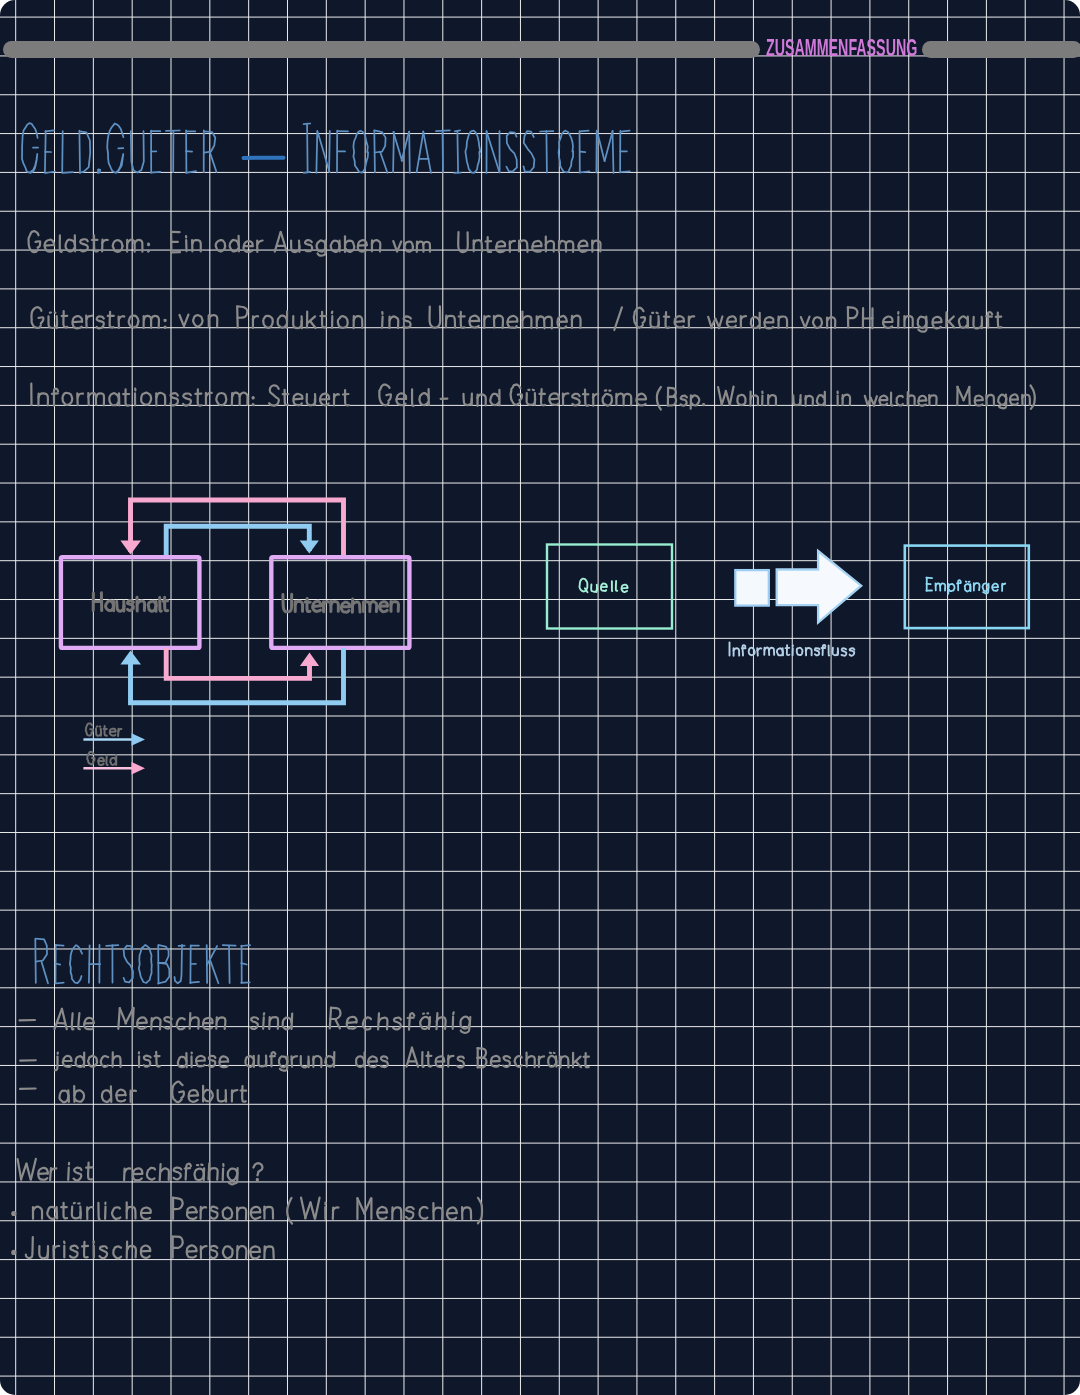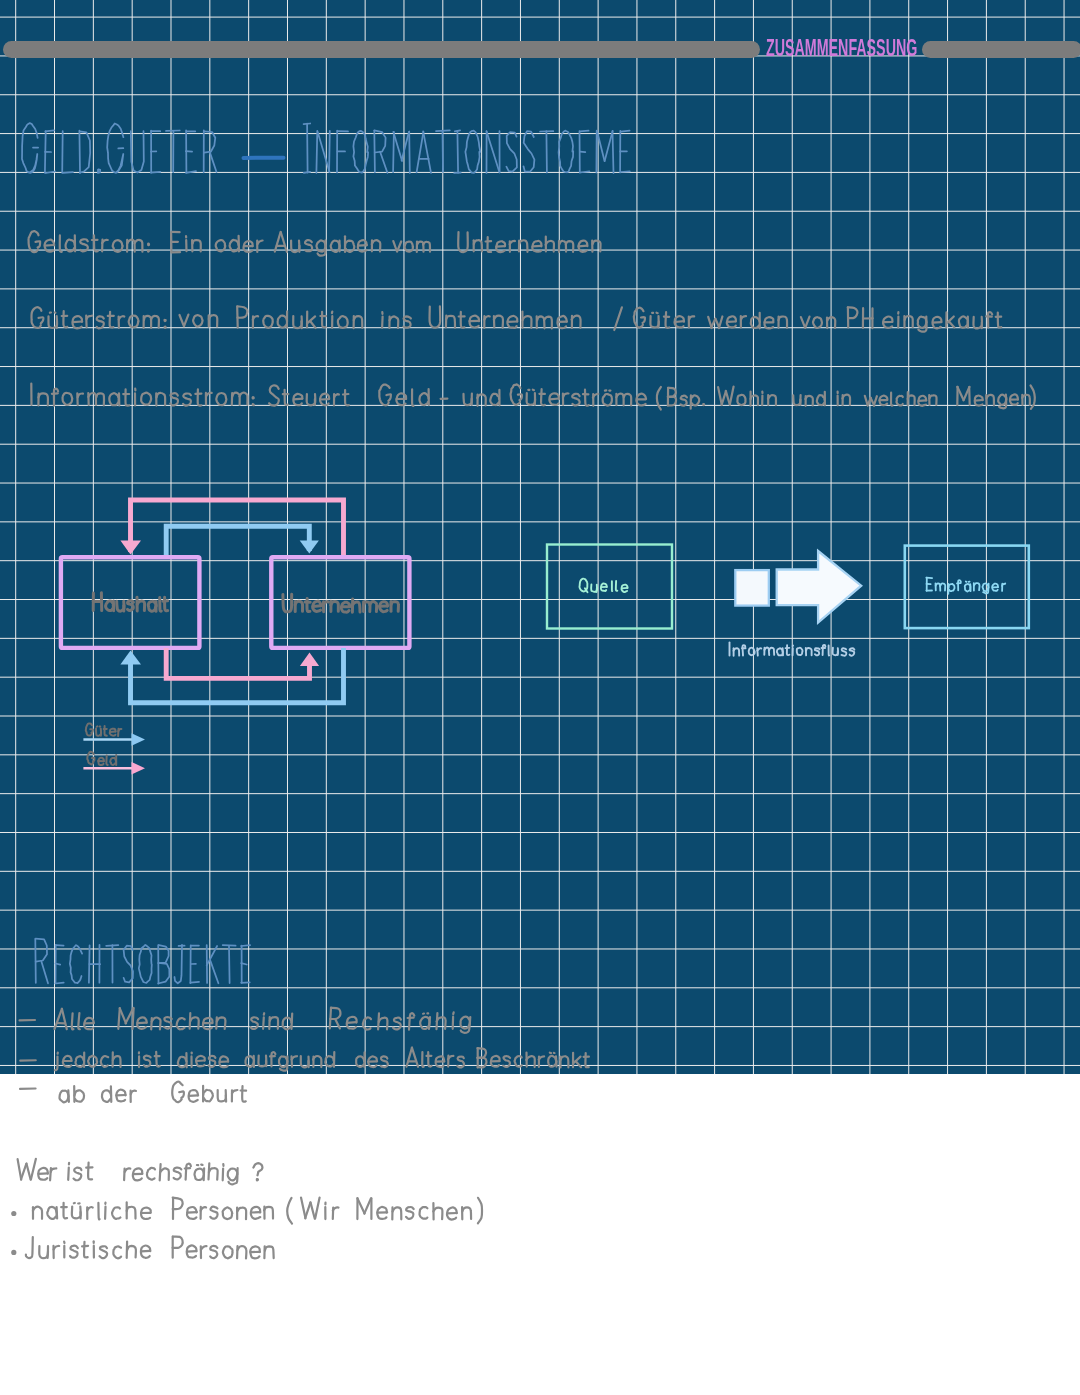--- a/index.html
+++ b/index.html
@@ -1,19 +1,19 @@
 <!DOCTYPE html>
 <html><head>
 <meta charset="utf-8">
 <title>Zusammenfassung</title>
 <style>
   html,body{margin:0;padding:0;}
   body{width:1080px;height:1395px;background:#fff;overflow:hidden;
        font-family:"Liberation Sans",sans-serif;}
-  #page{position:relative;width:1080px;height:1074px;background:#0c4a6e;}
+  #page{position:relative;width:1080px;height:1395px;background:#0f172a;border-radius:15px;}
   #grid{position:absolute;inset:0;
     background-image:
       linear-gradient(to right,#ececec 1px,transparent 1px),
       linear-gradient(to bottom,#ececec 1px,transparent 1px);
     background-size:38.84px 38.84px;
     background-position:15.2px 16.6px;}
   .layer{position:absolute;left:0;top:0;width:1080px;height:1395px;}
   .bar{position:absolute;height:17px;background:#7c7c7c;border-radius:9px;top:41px;}
   .bar-left{left:3px;width:757px;}
   .bar-right{left:922px;width:160px;}

